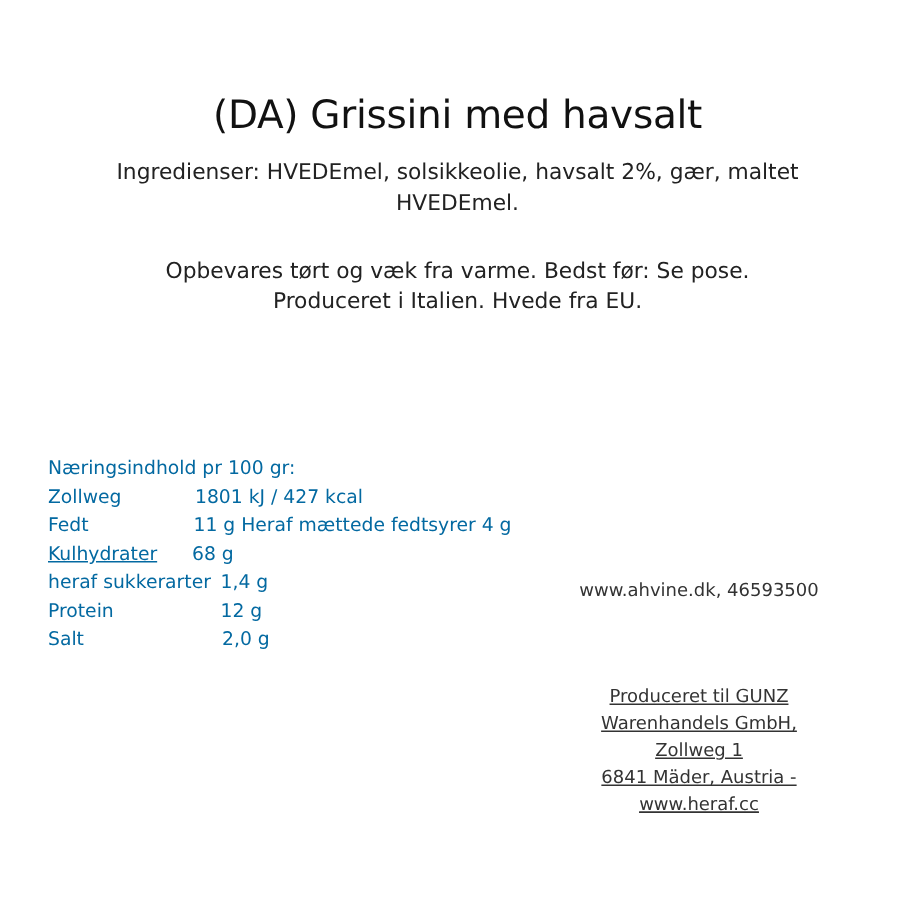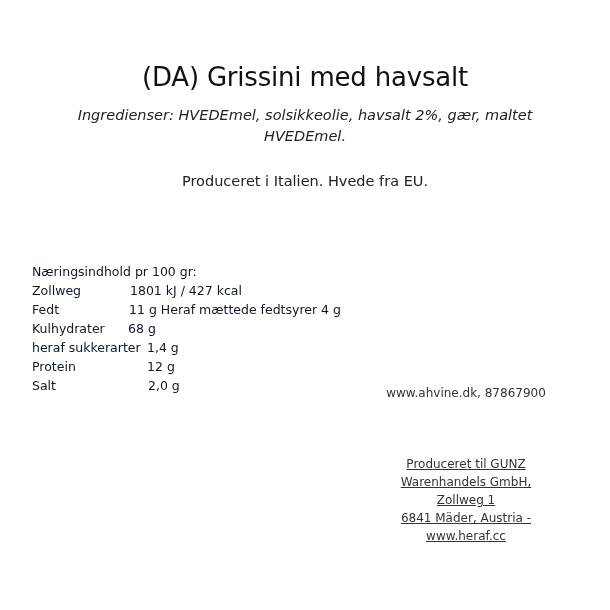--- a/index.html
+++ b/index.html
@@ -1,64 +1,65 @@
 <!DOCTYPE html>
 <html><head>
 <meta charset="utf-8">
 <style>
   html, body { margin: 0; padding: 0; background: #ffffff; }
   body { width: 610px; height: 610px; position: relative; overflow: hidden;
          font-family: "DejaVu Sans", sans-serif; color: #1a1a1a; }
   .abs { position: absolute; white-space: nowrap; }
   .center { transform: translateX(-50%); text-align: center; }
   .title { font-size: 26px; font-weight: 400; color: #111; letter-spacing: -0.2px; }
-  .ingr { font-size: 14.5px; color: #222; font-style: italic; }
+  .ingr { font-size: 14.5px; color: #222; }
   .notes { font-size: 14.5px; color: #222; line-height: 20px; }
-  .nut { font-size: 12.5px; color: #0f172a; }
+  .nut { font-size: 12.5px; color: #0369a1; margin-top: 40px; }
   .right { font-size: 12px; color: #333; line-height: 18px; text-align: center; }
   .link { text-decoration: underline; }
 </style>
 </head>
 <body>
 
 <div>
 
   <div class="abs center title" style="left:305px; top:62px;">(DA) Grissini med havsalt</div>
 
   <div class="abs center ingr" style="left:305px; top:107px;">Ingredienser: HVEDEmel, solsikkeolie, havsalt 2%, gær, maltet</div>
   <div class="abs center ingr" style="left:305px; top:128px;">HVEDEmel.</div>
 
   <div class="abs center notes" style="left:305px; top:171px;">
+    <div>Opbevares tørt og væk fra varme. Bedst før: Se pose.</div>
     <div>Produceret i Italien. Hvede fra EU.</div>
   </div>
 
   <div>
     <div class="abs nut" style="left:32px; top:264px;">Næringsindhold pr 100 gr:</div>
 
     <div class="abs nut" style="left:32px; top:283px;">Zollweg</div>
     <div class="abs nut" style="left:130px; top:283px;">1801 kJ / 427 kcal</div>
 
     <div class="abs nut" style="left:32px; top:302px;">Fedt</div>
     <div class="abs nut" style="left:129px; top:302px;">11 g  Heraf mættede fedtsyrer 4 g</div>
 
-    <div class="abs nut" style="left:32px; top:321px;">Kulhydrater</div>
+    <div class="abs nut" style="left:32px; top:321px;text-decoration:underline;">Kulhydrater</div>
     <div class="abs nut" style="left:128px; top:321px;">68 g</div>
 
     <div class="abs nut" style="left:32px; top:340px;">heraf sukkerarter</div>
     <div class="abs nut" style="left:147px; top:340px;">1,4 g</div>
 
     <div class="abs nut" style="left:32px; top:359px;">Protein</div>
     <div class="abs nut" style="left:147px; top:359px;">12 g</div>
 
     <div class="abs nut" style="left:32px; top:378px;">Salt</div>
     <div class="abs nut" style="left:148px; top:378px;">2,0 g</div>
   </div>
 
   <div class="abs center right" style="left:466px; top:384px;">
-    <div>www.ahvine.dk, 87867900</div>
+    <div>www.ahvine.dk, 46593500</div>
   </div>
 
   <div class="abs center right" style="left:466px; top:455px;text-decoration:underline;">
     <div>Produceret til GUNZ</div>
     <div>Warenhandels GmbH,</div>
     <div>Zollweg 1</div>
     <div>6841 Mäder, Austria -</div>
     <div class="link">www.heraf.cc</div>
   </div>
 

